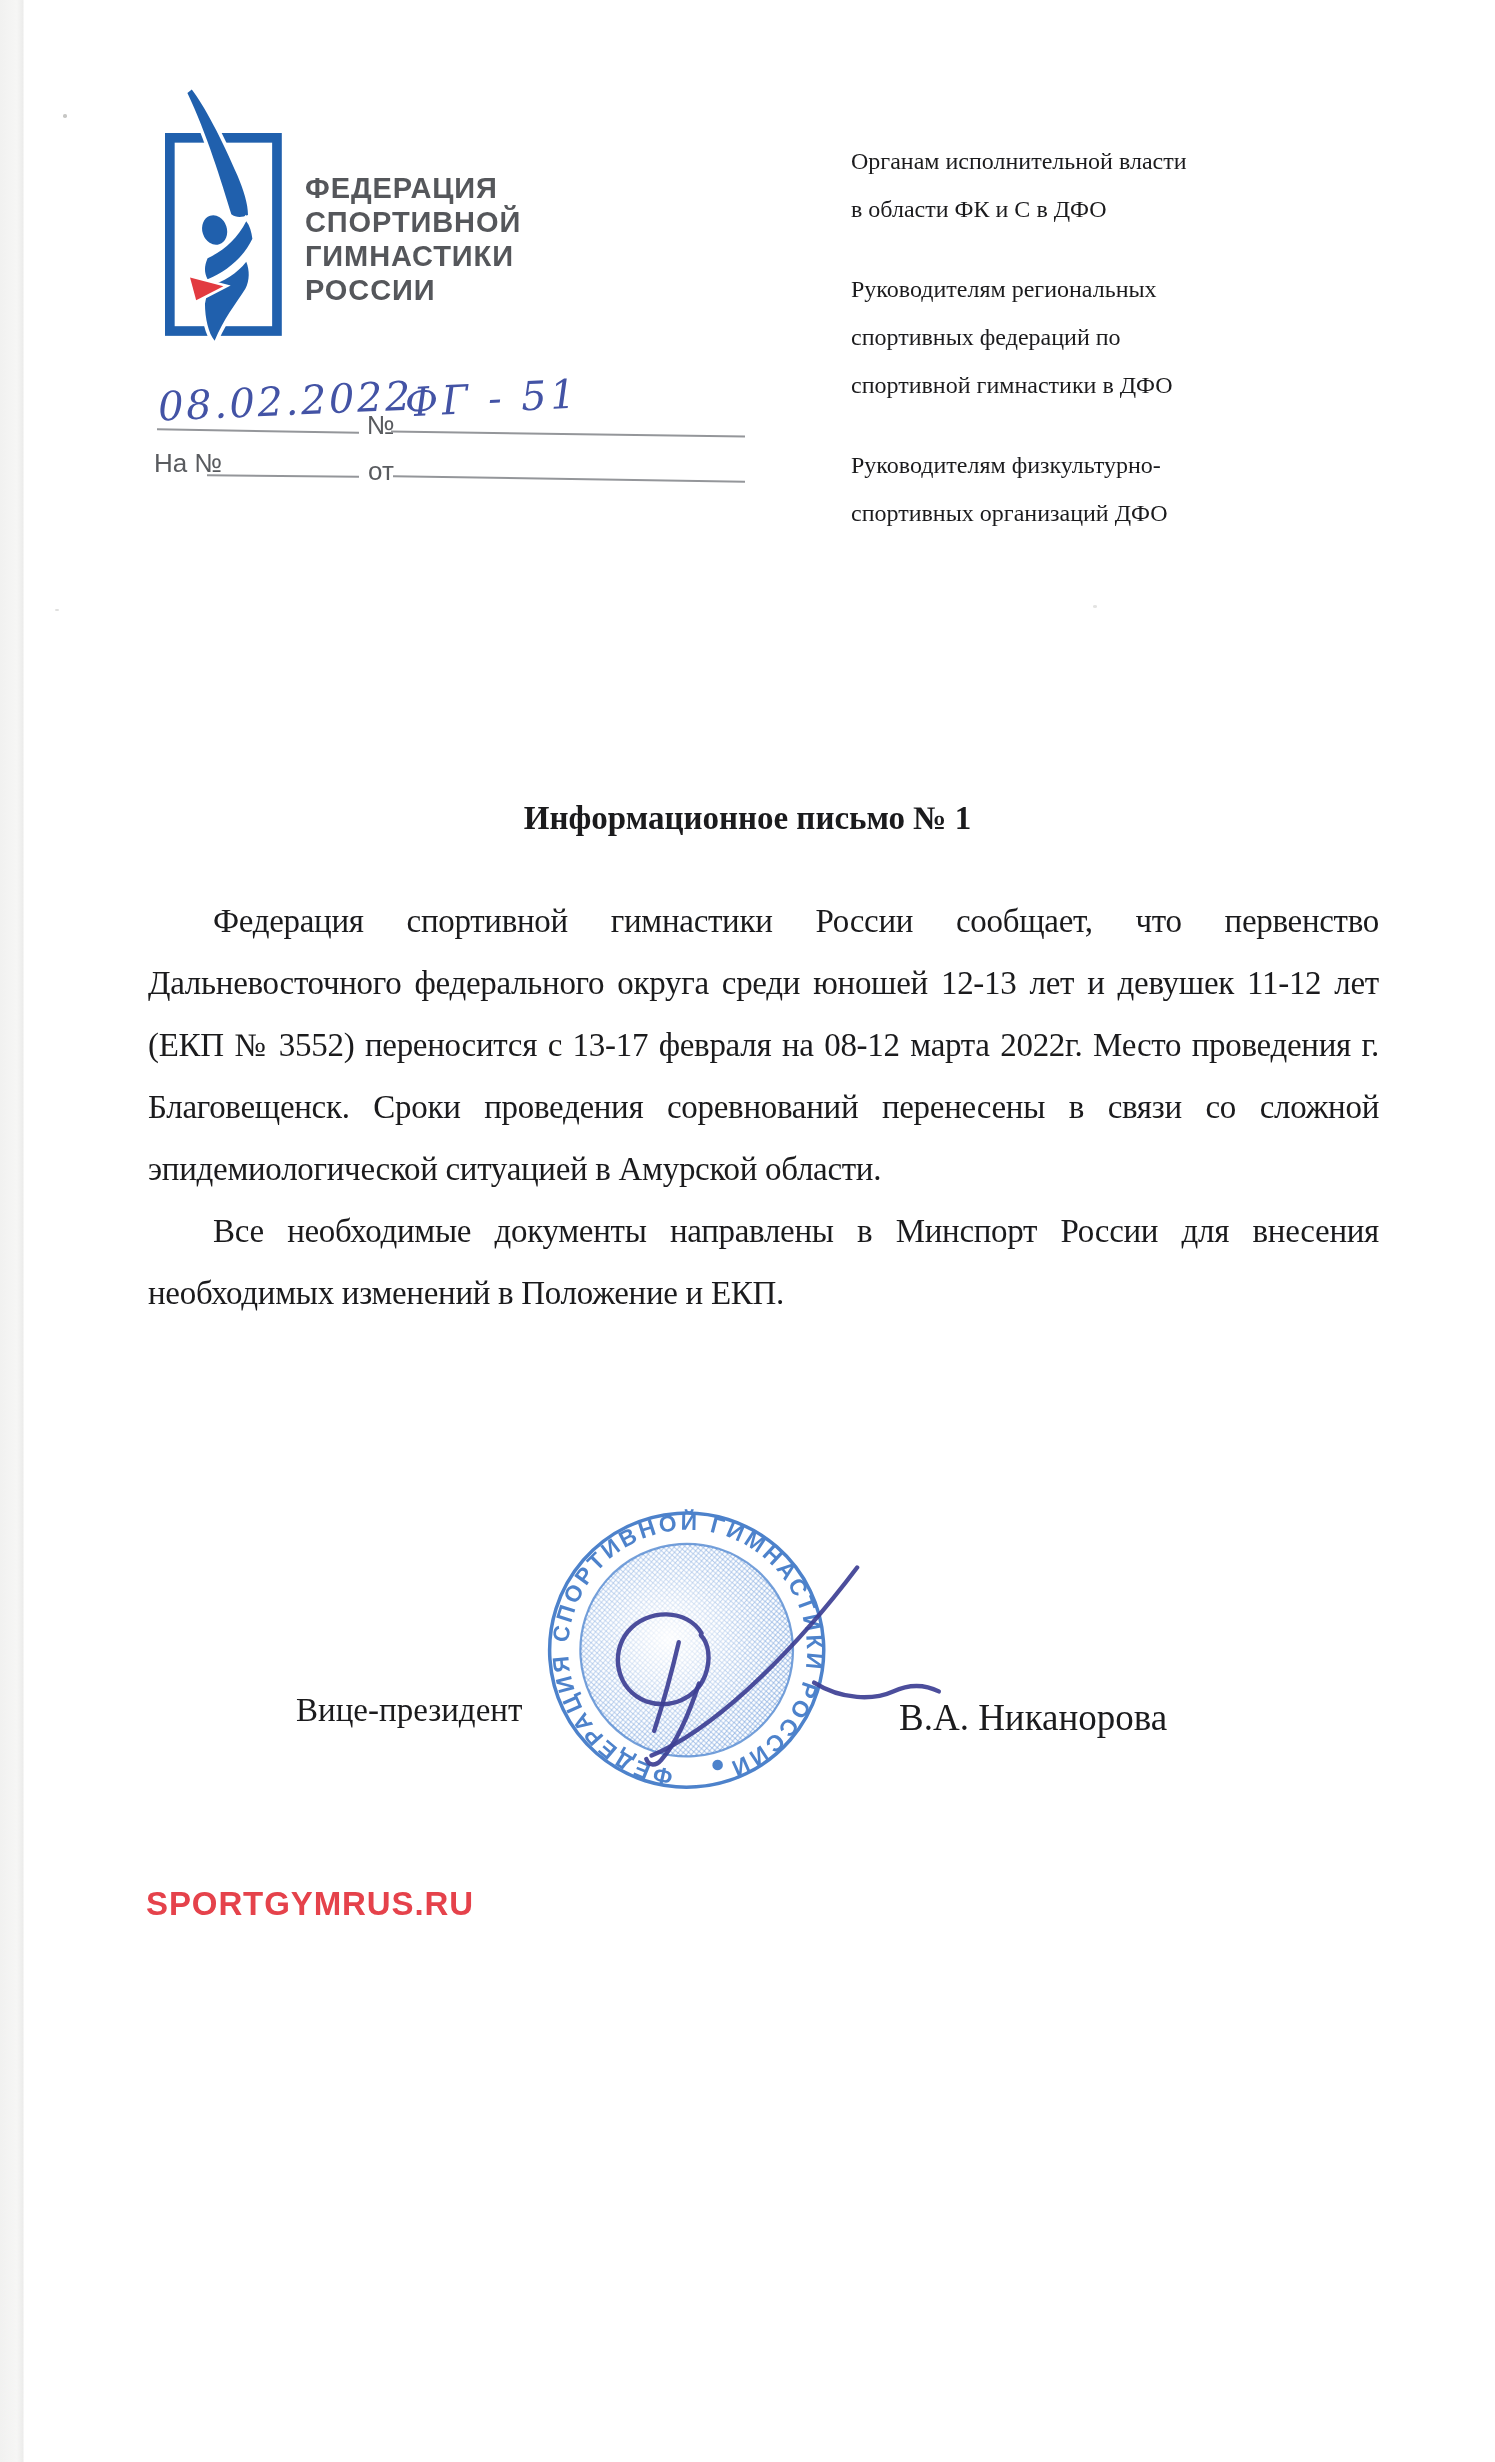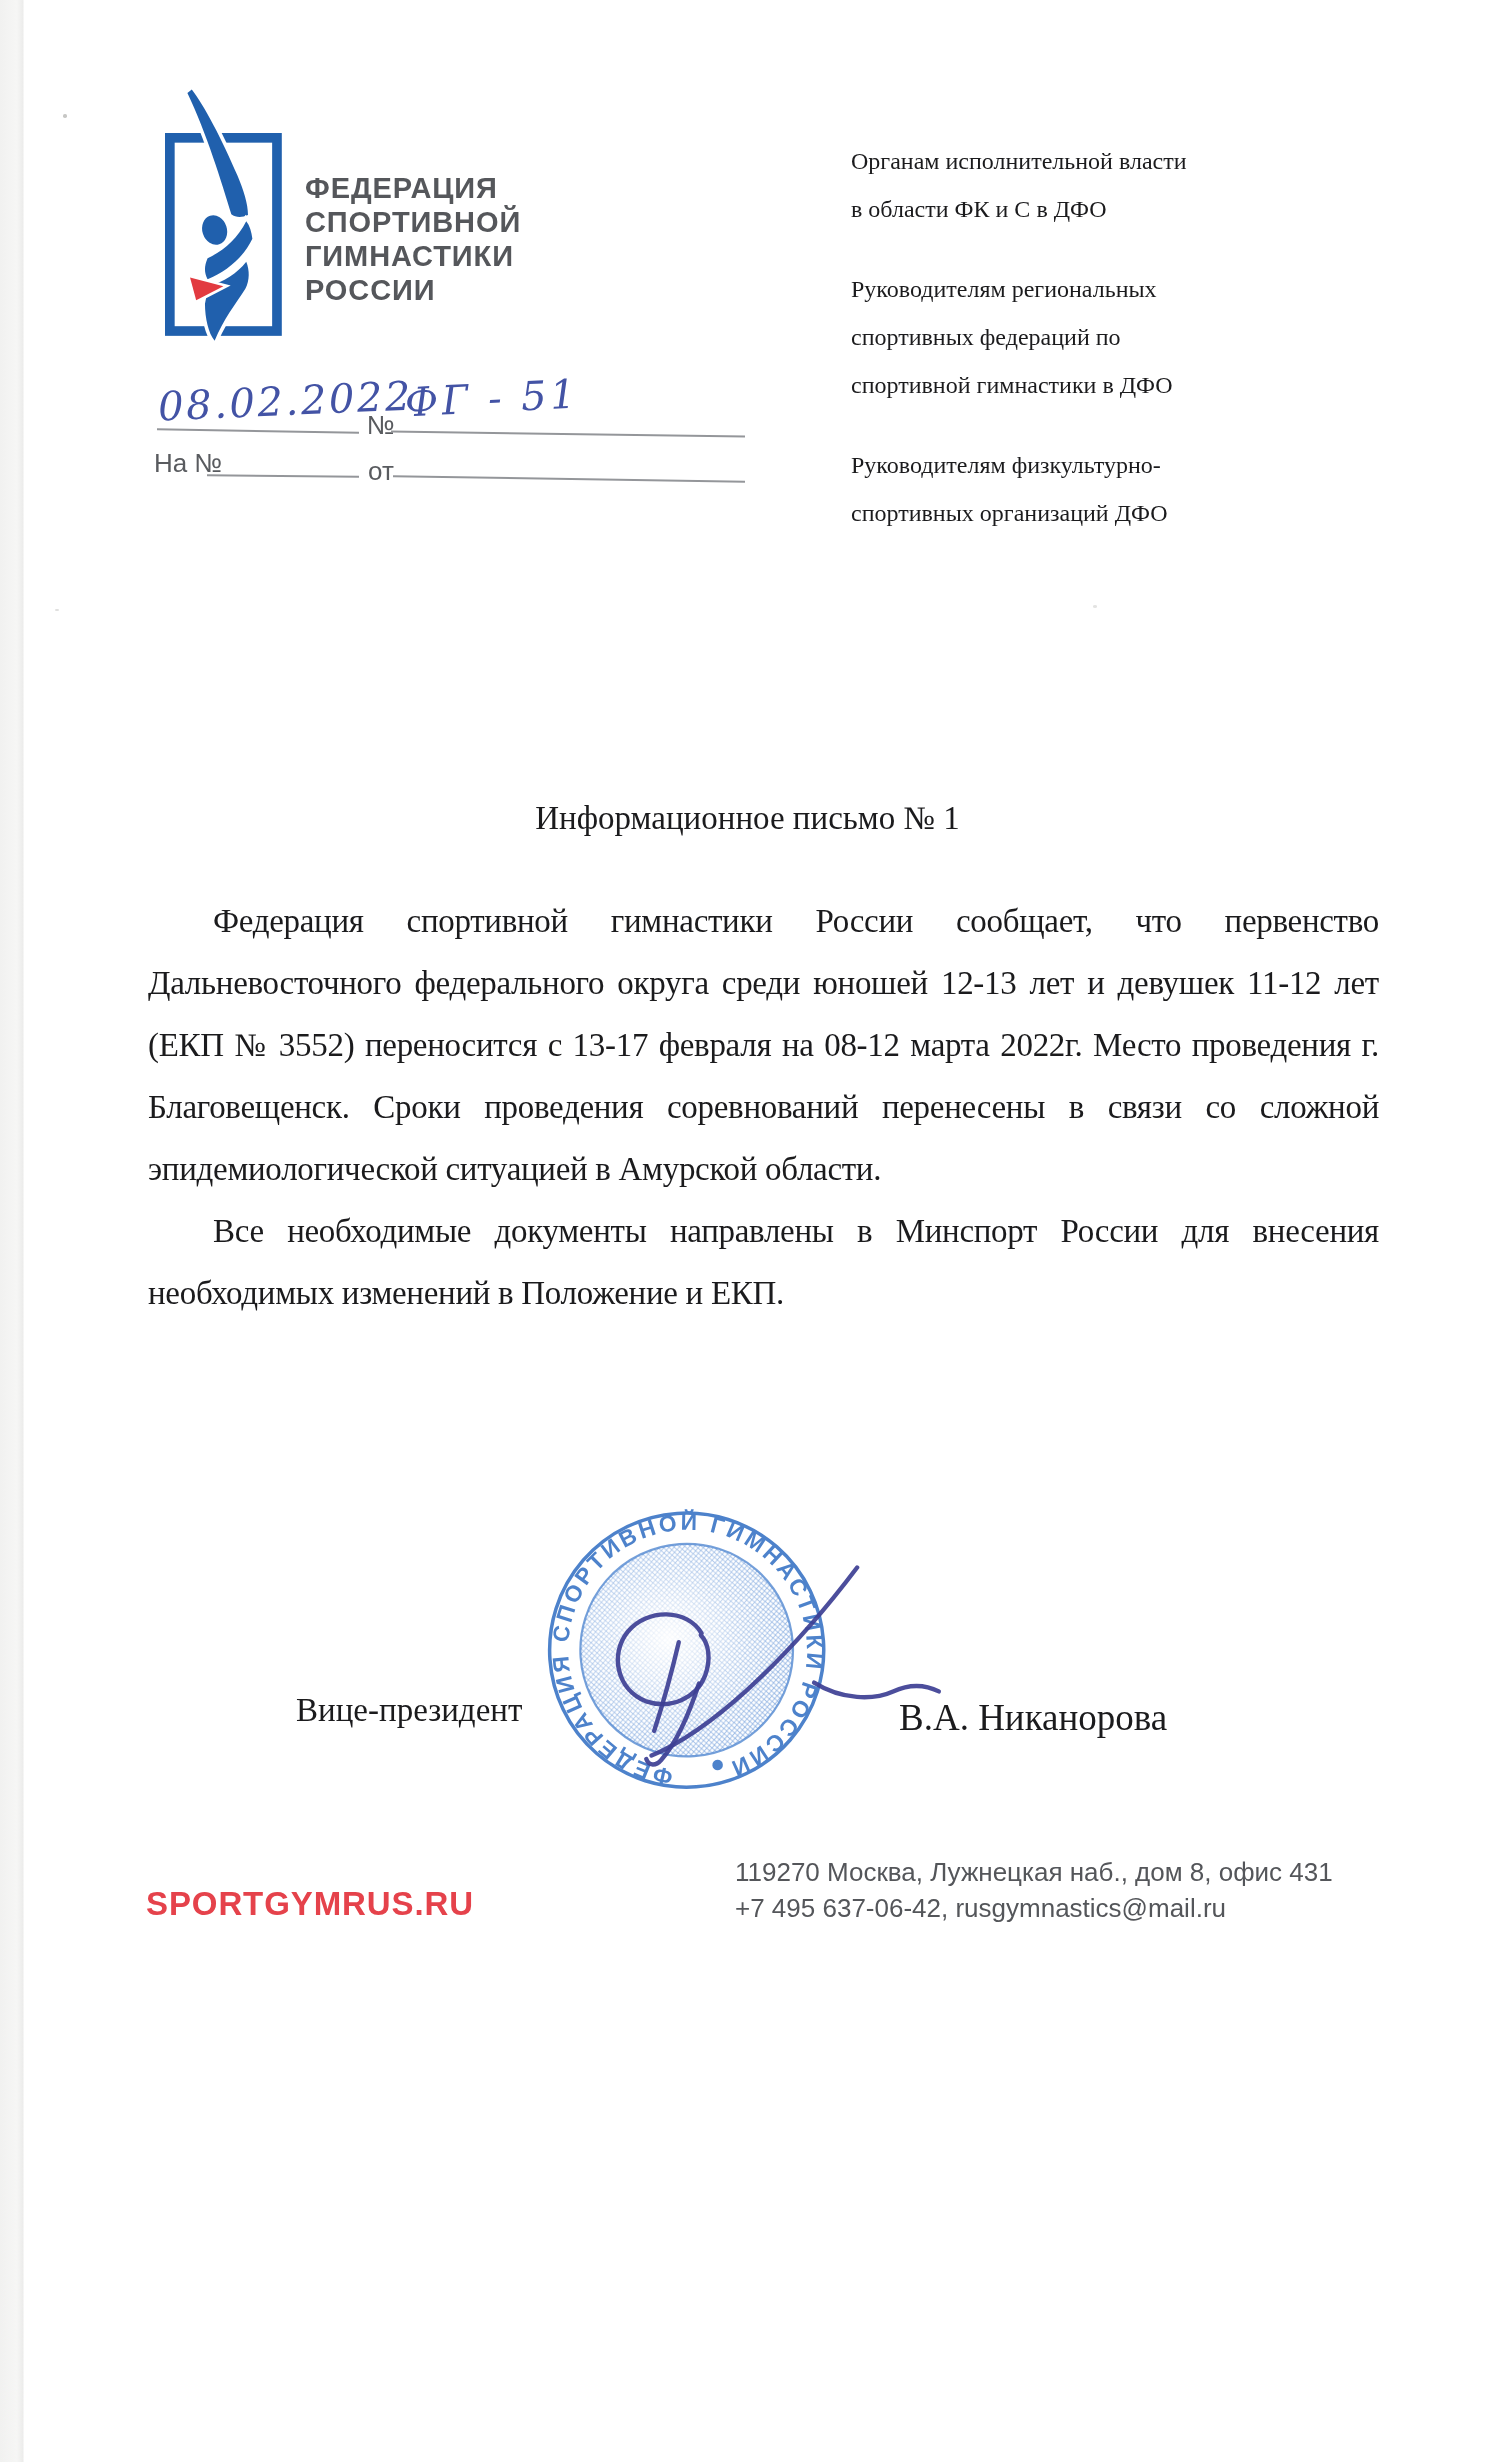--- a/index.html
+++ b/index.html
@@ -46,21 +46,21 @@
   .lbl-ot   { left:368px; top:456px; }
   .rule { position:absolute; height:1.8px; background:var(--rule-gray,#94969a); }
   .rule-1 { left:157px; top:430px; width:202px; transform:rotate(1deg); }
   .rule-2 { left:391px; top:433px; width:354px; transform:rotate(0.8deg); }
   .rule-3 { left:207px; top:475px; width:152px; transform:rotate(0.6deg); }
   .rule-4 { left:393px; top:478px; width:352px; transform:rotate(0.9deg); }
 
   
   .letter-title {
     position:absolute; left:0; top:800px; width:1495px;
-    text-align:center; font-size:33px;
+    text-align:center; font-size:33px;font-weight:bold;
   }
   .letter-body {
     position:absolute; left:148px; top:890px; width:1231px;
     font-size:33px; line-height:62px; text-align:justify;
     letter-spacing:-0.3px;
   }
   .letter-body p { margin:0; text-indent:65px; }
 
   
   .sig-title { position:absolute; left:296px; top:1692px; font-size:33px; white-space:nowrap; }
@@ -191,19 +191,15 @@
     <g>
       <path class="sig-stroke" d="M 389,111 C 352,160 305,213 263,251 C 222,288 188,311 155,325"></path>
       <path class="sig-stroke" d="M 212,186 C 196,158 150,157 128,184 C 107,210 116,250 148,263 C 176,273 206,260 216,234 C 223,215 220,197 211,188"></path>
       <path class="sig-stroke" d="M 209,243 C 197,280 182,312 166,330 C 160,337 152,337 149,329"></path>
       <path class="sig-stroke" d="M 186,196 C 178,230 168,266 158,297"></path>
       <path class="sig-stroke" d="M 340,242 C 372,262 408,262 430,252 C 452,242 470,246 482,252"></path>
     </g>
   </svg>
 
   <div class="footer-website">SPORTGYMRUS.RU</div>
-  <div class="footer-address">
-    <div>119270 Москва, Лужнецкая наб., дом 8, офис 431</div>
-    <div>+7 495 637-06-42, rusgymnastics@mail.ru</div>
-  </div>
 
 </div>
 
 
 </body></html>

